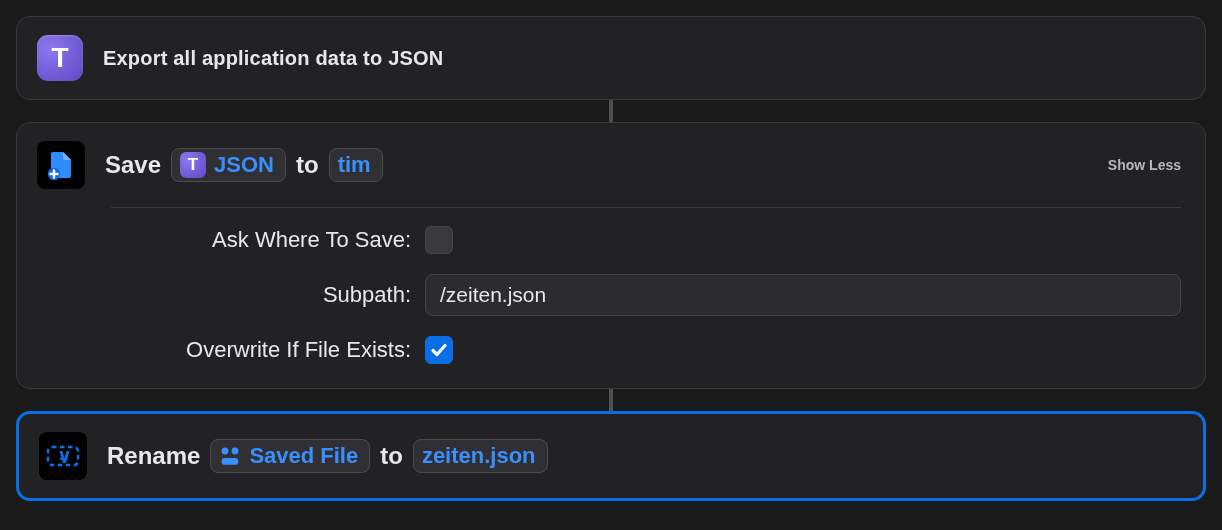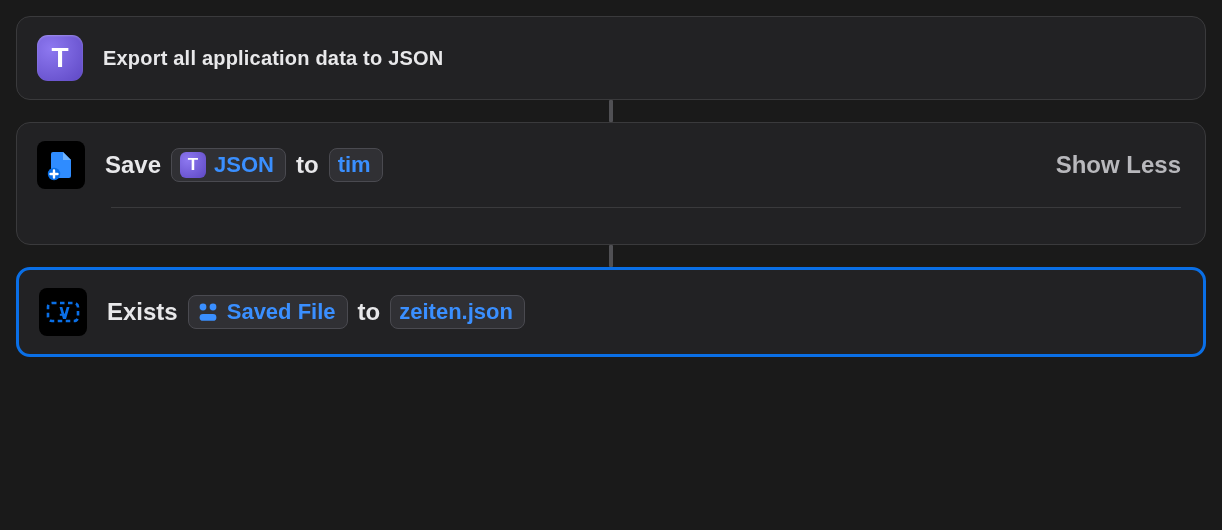--- a/index.html
+++ b/index.html
@@ -100,21 +100,21 @@
     background: radial-gradient(circle at 30% 30%, #8d78f0, #5e48c4);
     display: flex; align-items: center; justify-content: center;
     color: #fff; font-weight: 700; font-size: 17px;
   }
   .token svg { width: 22px; height: 22px; }
 
   .show-less {
     margin-left: auto;
     color: var(--text-dim);
     font-weight: 600;
-    font-size: 24px;
+    font-size: 14px;
   }
 
   .divider {
     height: 1px;
     background: var(--divider);
     margin: 18px 0 18px 74px;
   }
 
   .options {
     display: flex; flex-direction: column; gap: 20px;
@@ -194,35 +194,53 @@
         <span class="plain">to</span>
         <span class="token noicon">
           <span>tim</span>
         </span>
       </div>
       <div class="show-less">Show Less</div>
     </div>
 
     <div class="divider"></div>
 
+    <div class="options">
+      <div class="opt-row">
+        <div class="opt-label">Ask Where To Save:</div>
+        <div class="checkbox"></div>
+      </div>
+      <div class="opt-row">
+        <div class="opt-label">Subpath:</div>
+        <input class="text-input" type="text" value="/zeiten.json" style="">
+      </div>
+      <div class="opt-row">
+        <div class="opt-label">Overwrite If File Exists:</div>
+        <div class="checkbox checked">
+          <svg viewBox="0 0 20 20">
+              <path d="M4 10.5 l4 4 l8 -9"></path>
+            </svg>
+        </div>
+      </div>
+    </div>
   </div>
 
   <div class="connector"></div>
 
   <div class="card selected">
     <div class="head-row">
       <div class="action-icon-wrap">
         <svg class="rename-svg" viewBox="0 0 34 28">
           <rect x="2" y="5" width="30" height="18" rx="4" fill="none" stroke="#0a6fe6" stroke-width="2.6" stroke-dasharray="4.5 3.5"></rect>
           <path d="M17 21 L13.5 9 h2.8 l2.2 7.5 l2.2 -7.5 h2.8 L20 21 z" fill="#0a6fe6"></path>
           <path d="M13.8 16.8 h6.4" stroke="#0a6fe6" stroke-width="2"></path>
         </svg>
       </div>
       <div class="action-title">
-        <span class="plain">Exists</span>
+        <span class="plain">Rename</span>
         <span class="token">
           <svg viewBox="0 0 22 22">
             <circle cx="6" cy="6" r="3.4" fill="#3a8fff"></circle>
             <circle cx="16" cy="6" r="3.4" fill="#3a8fff"></circle>
             <rect x="2.6" y="13" width="16.8" height="6.8" rx="3.4" fill="#3a8fff"></rect>
           </svg>
           <span>Saved File</span>
         </span>
         <span class="plain">to</span>
         <span class="token noicon">

